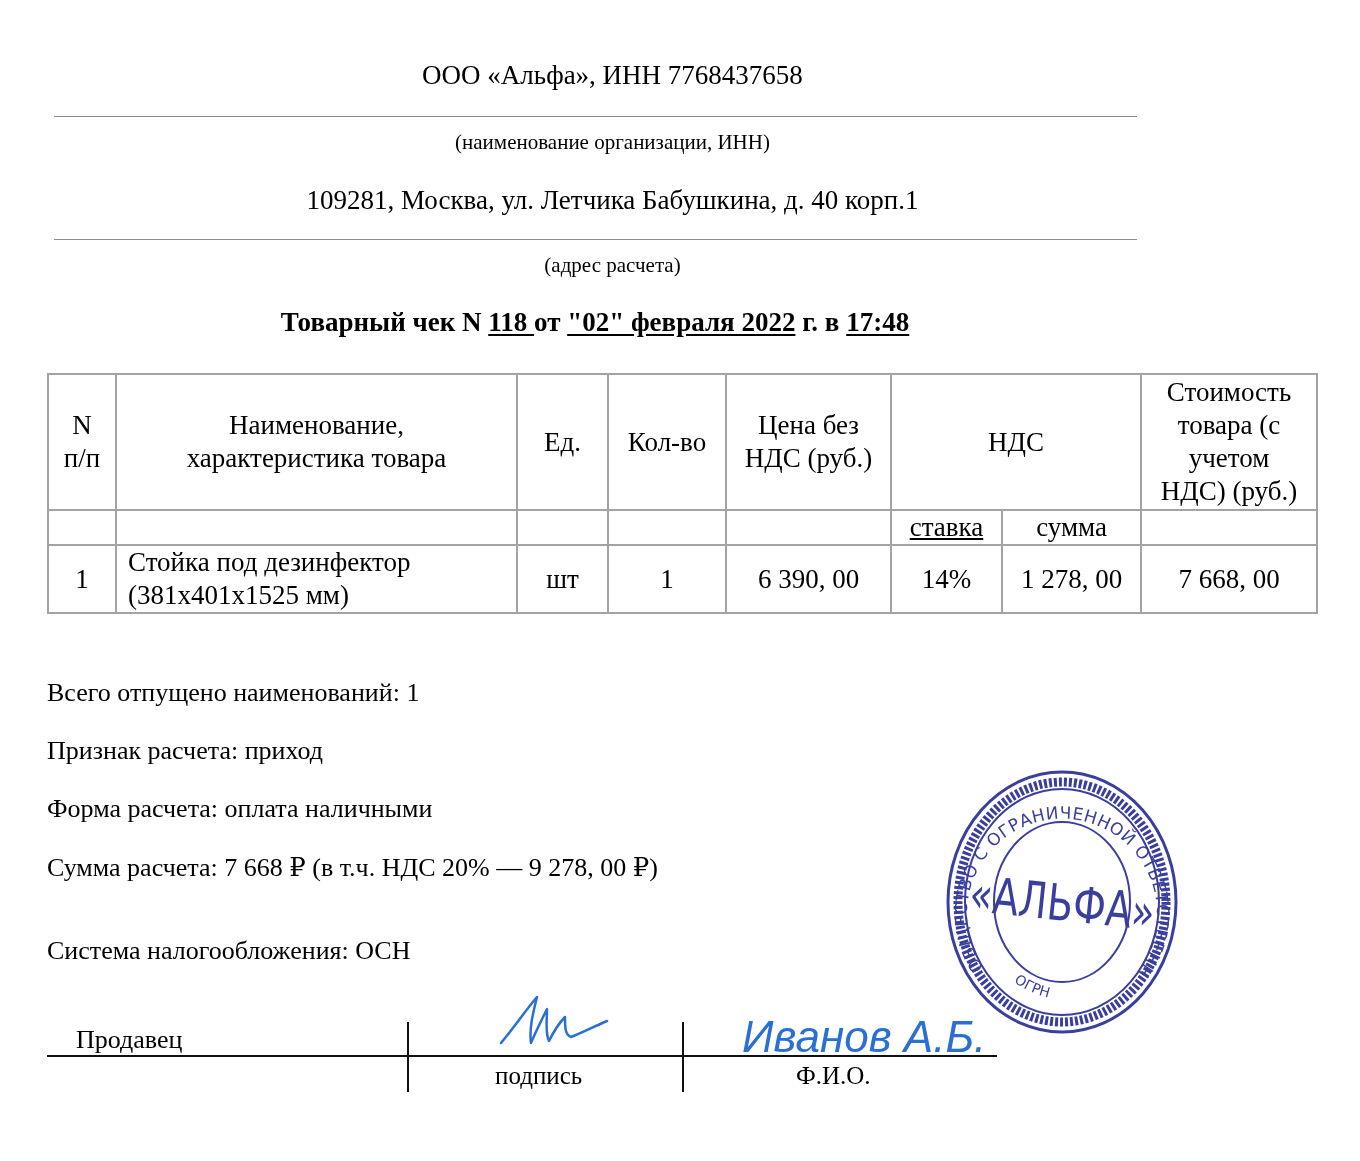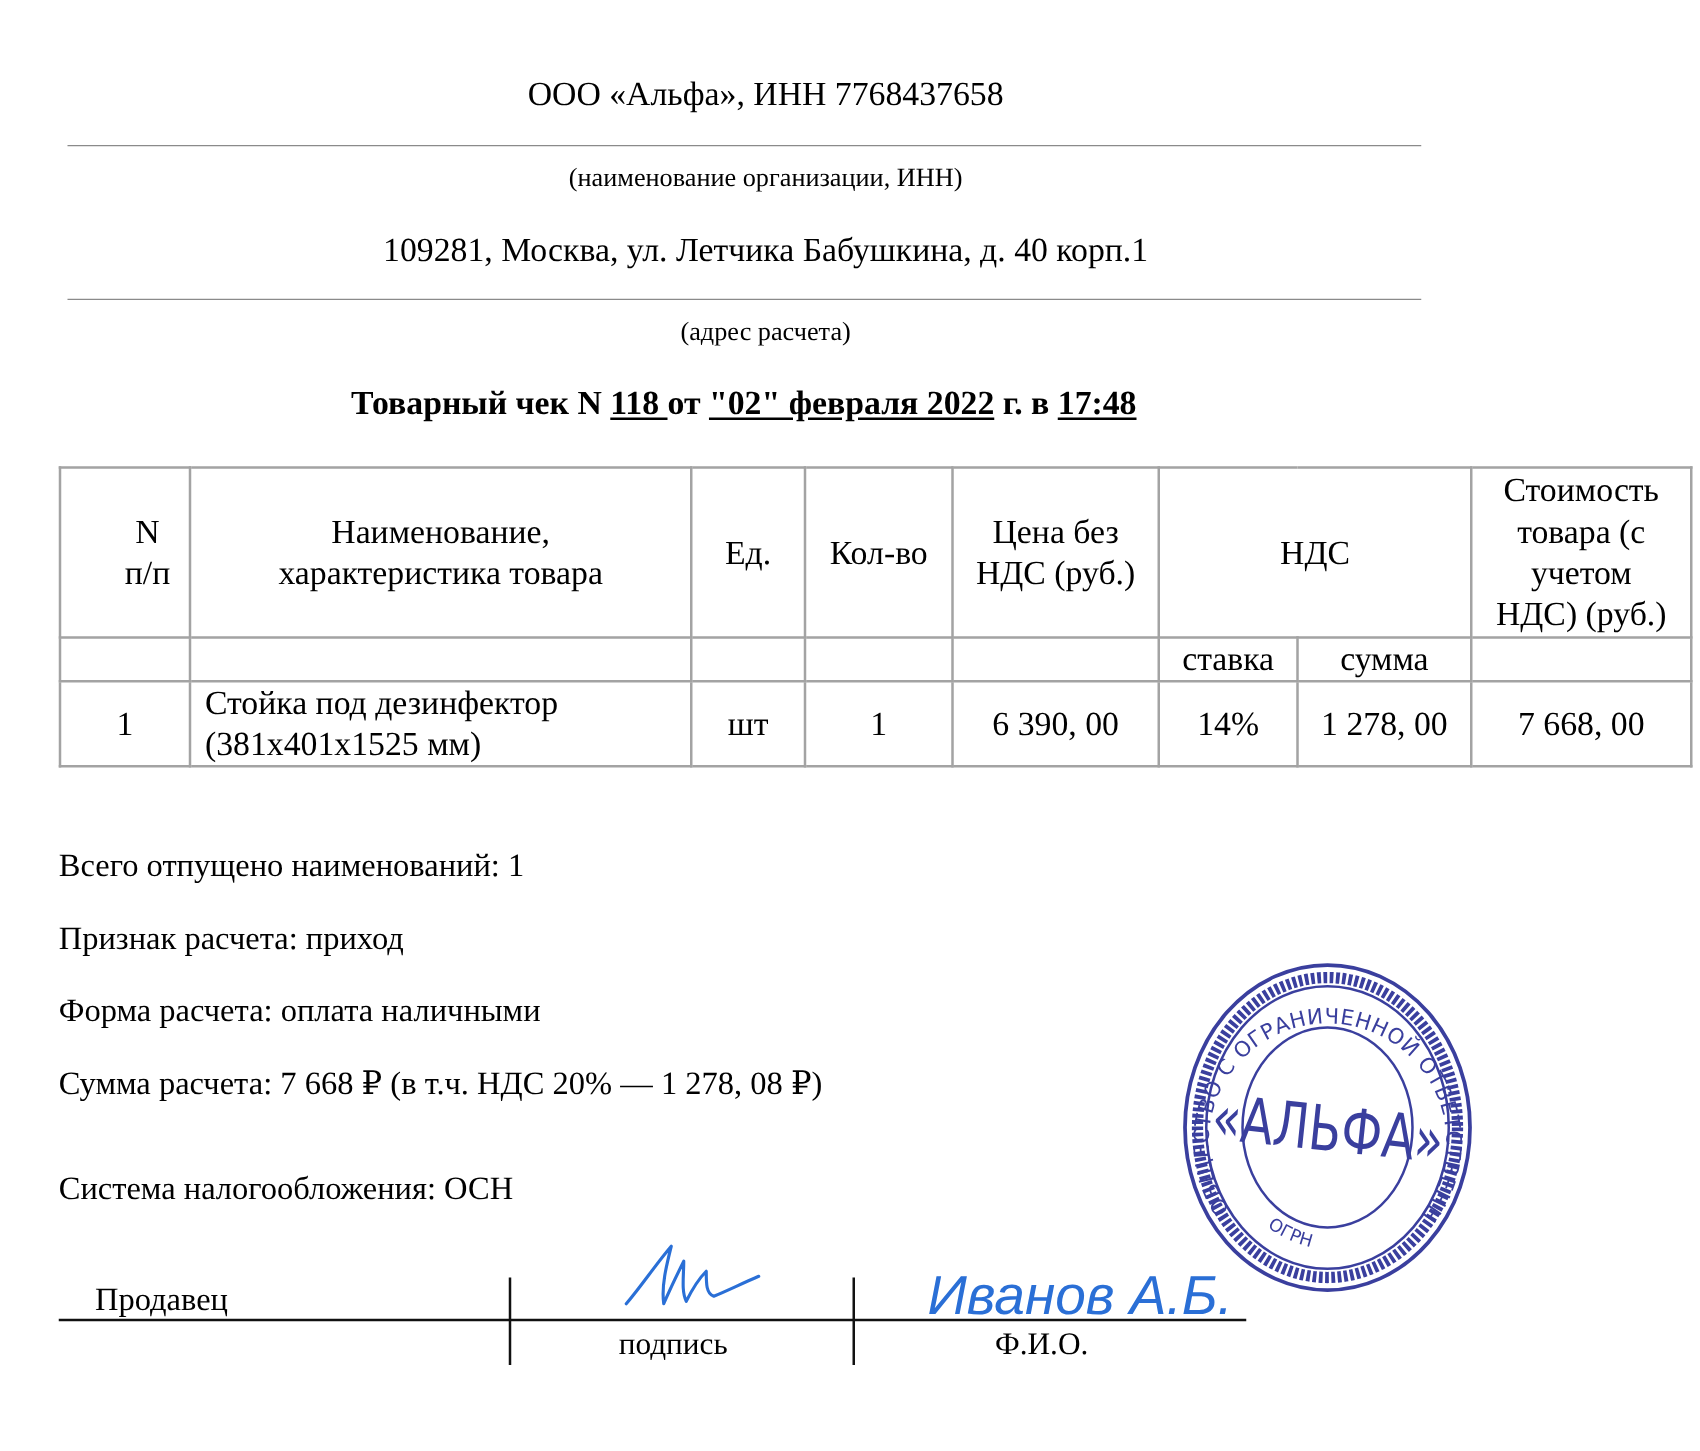--- a/index.html
+++ b/index.html
@@ -30,35 +30,35 @@
 <div class="rule" style="top:239px;"></div>
 <div class="center-text caption" style="top:253px;">(адрес расчета)</div>
 
 <div class="title">
   <span>Товарный чек N </span><u>118 </u><span>от </span><u>"02" февраля 2022</u><span> г. в </span><u>17:48</u>
 </div>
 
 <table class="receipt">
   <tbody>
       <tr style="height:136px;">
-    <td style="width:66px;padding-left:36px;"><span style="display:inline-block;width:40px;">N п/п</span></td>
+    <td style="width:66px;"><span style="display:inline-block;width:40px;">N п/п</span></td>
     <td style="width:399px;"><span style="display:inline-block;width:300px;">Наименование, характеристика товара</span></td>
     <td style="width:89px;">Ед.</td>
     <td style="width:116px;">Кол-во</td>
     <td style="width:163px;"><span style="display:inline-block;width:150px;">Цена без НДС (руб.)</span></td>
     <td colspan="2">НДС</td>
     <td style="width:174px;"><span style="display:inline-block;width:150px;">Стоимость товара (с учетом НДС) (руб.)</span></td>
   </tr>
   <tr style="height:35px;">
     <td></td>
     <td></td>
     <td></td>
     <td></td>
     <td></td>
-    <td style="width:109px;">ставка</td>
+    <td style="width:109px;text-decoration:underline;">ставка</td>
     <td style="width:137px;">сумма</td>
     <td></td>
   </tr>
   <tr style="height:68px;">
     <td>1</td>
     <td class="left">
       <div>Стойка под дезинфектор</div>
       <div>(381х401х1525 мм)</div>
     </td>
     <td>шт</td>
@@ -67,21 +67,21 @@
     <td>14%</td>
     <td>1 278, 00</td>
     <td>7 668, 00</td>
   </tr>
 </tbody>
   </table>
 
 <div class="info" style="top:678px;">Всего отпущено наименований: 1</div>
 <div class="info" style="top:736px;">Признак расчета: приход</div>
 <div class="info" style="top:794px;">Форма расчета: оплата наличными</div>
-<div class="info" style="top:852px;">Сумма расчета: 7 668 ₽ (в т.ч. НДС 20% — 1 278, 08 ₽)</div>
+<div class="info" style="top:852px;">Сумма расчета: 7 668 ₽ (в т.ч. НДС 20% — 9 278, 00 ₽)</div>
 <div class="info" style="top:936px;">Система налогообложения: ОСН</div>
 
 <div class="abs" style="left:944px; top:768px; width:236px; height:268px;">
   <svg width="236" height="268" viewBox="0 0 236 268">
     <defs>
       <path id="stampArc" d="M 40 200 A 95 95 0 1 1 196 200" fill="none"></path>
       <path id="stampArcBottom" d="M 55 200 A 95 95 0 0 0 120 232" fill="none"></path>
     </defs>
     <ellipse cx="118" cy="134" rx="114" ry="130" fill="none" stroke="#3a3f9e" stroke-width="3"></ellipse>
     <ellipse cx="118" cy="134" rx="104" ry="120" fill="none" stroke="#3a3f9e" stroke-width="9" stroke-dasharray="3 2"></ellipse>

